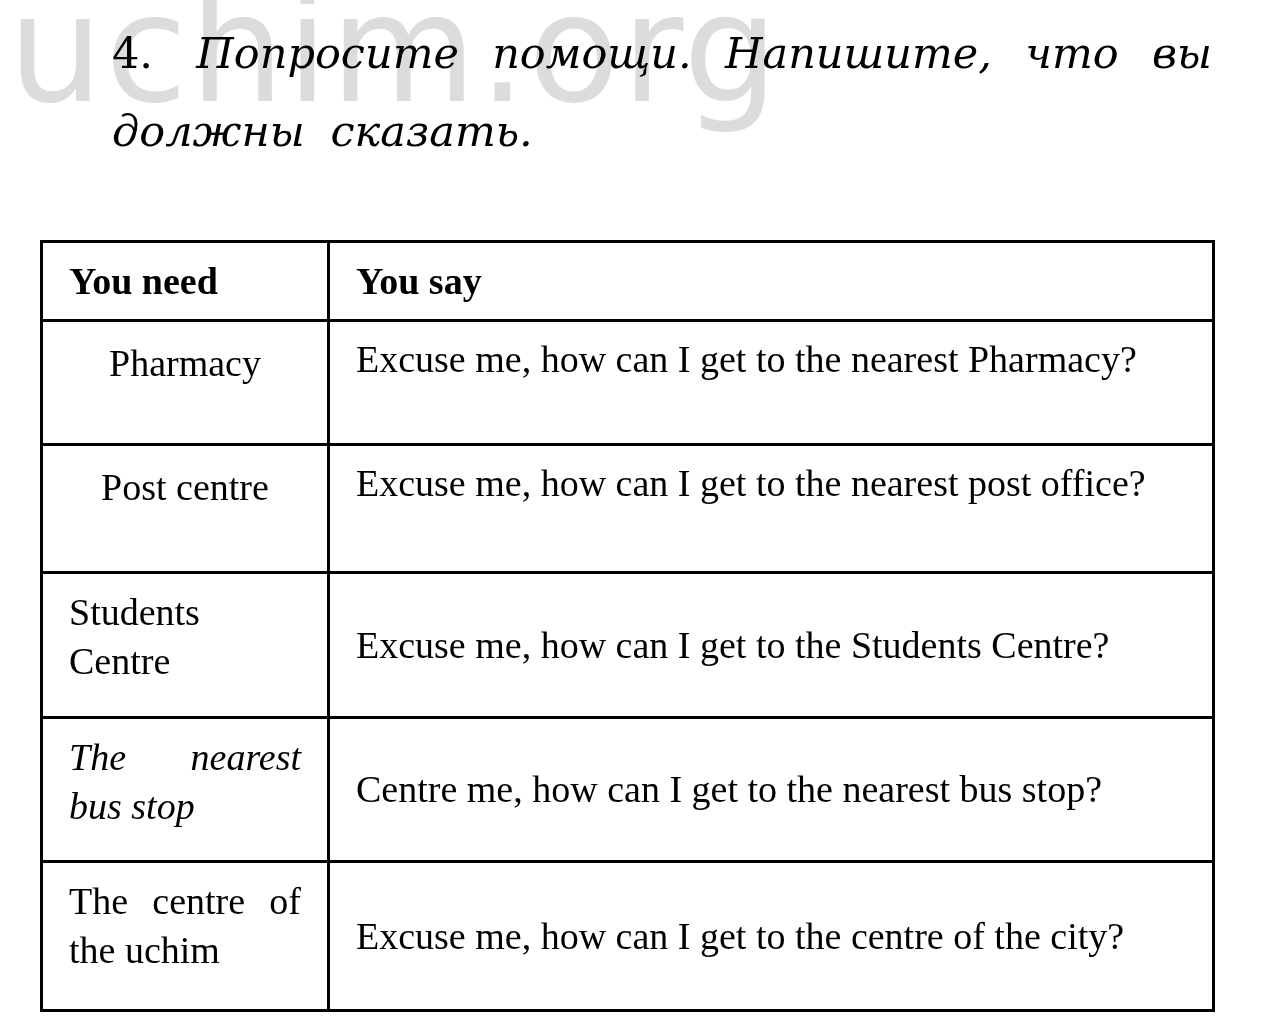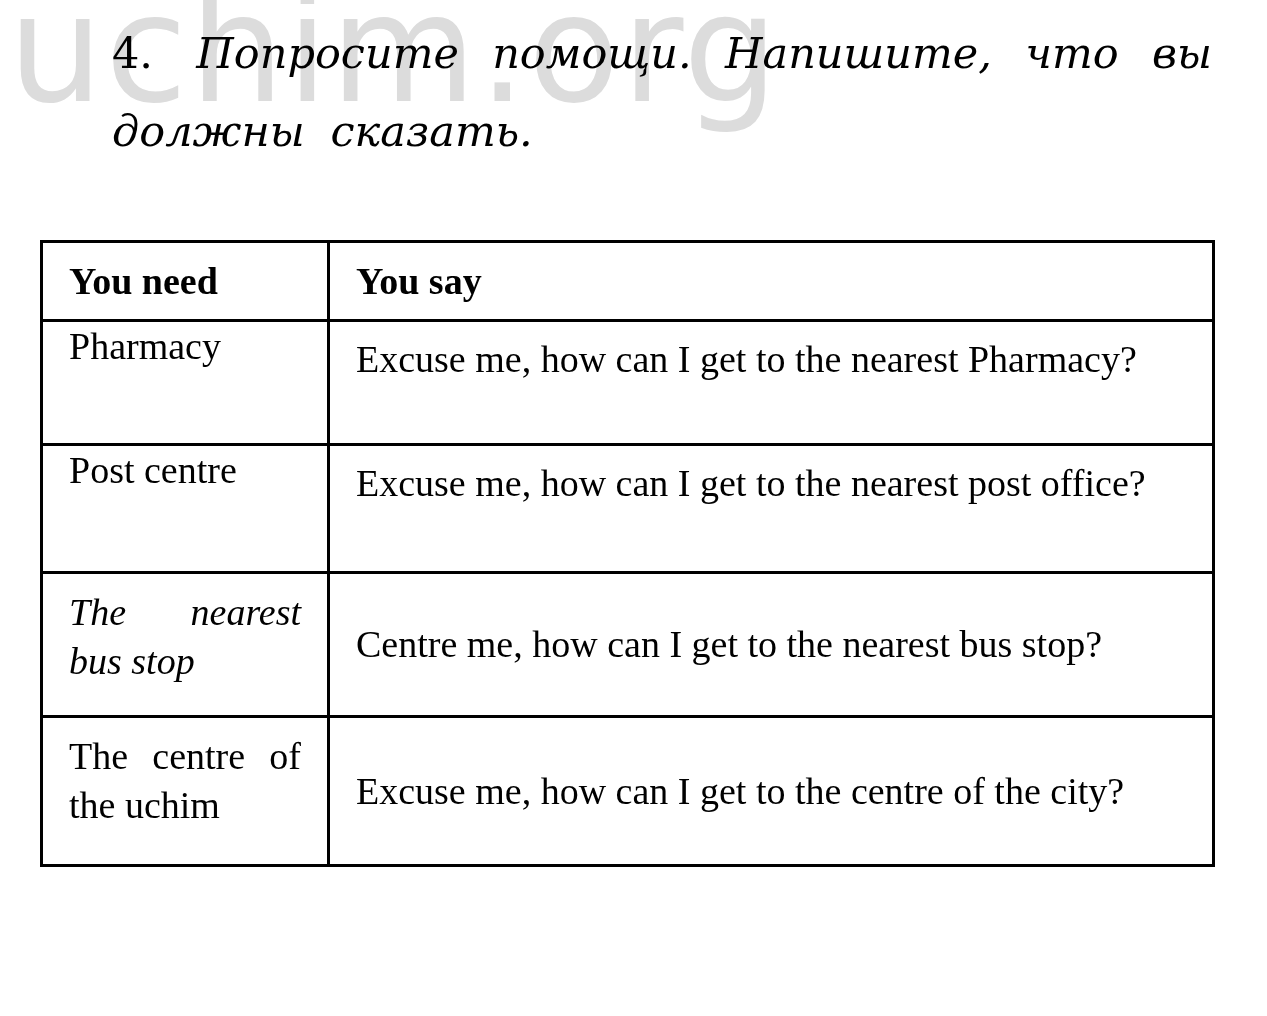--- a/index.html
+++ b/index.html
@@ -68,20 +68,22 @@
       font-weight: bold;
       text-align: left;
       height: 76px;
       vertical-align: middle;
     }
     th .in, td .in {
       padding-left: 26px;
       padding-right: 26px;
     }
     td.need .in {
+      padding-top: 17px;
+      text-align: center;
     }
     td.say .in {
       padding-top: 13px;
       text-align: justify;
       text-align-last: left;
       font-family: Liberation Serif, serif;
     }
     td.say.mid {
       vertical-align: middle;
     }
@@ -132,20 +134,28 @@
         </td>
     </tr>
     <tr class="r2">
       <td class="need">
           <div class="in">Post centre</div>
         </td>
       <td class="say">
           <div class="in">Excuse me, how can I get to the nearest post office?</div>
         </td>
     </tr>
+    <tr class="r3">
+      <td class="need r3">
+          <div class="in">Students Centre</div>
+        </td>
+      <td class="say mid">
+          <div class="in">Excuse me, how can I get to the Students Centre?</div>
+        </td>
+    </tr>
     <tr class="r4">
       <td class="need r4">
           <div class="in">The nearest bus stop</div>
         </td>
       <td class="say mid">
           <div class="in">Centre me, how can I get to the nearest bus stop?</div>
         </td>
     </tr>
     <tr class="r5">
       <td class="need r5">

